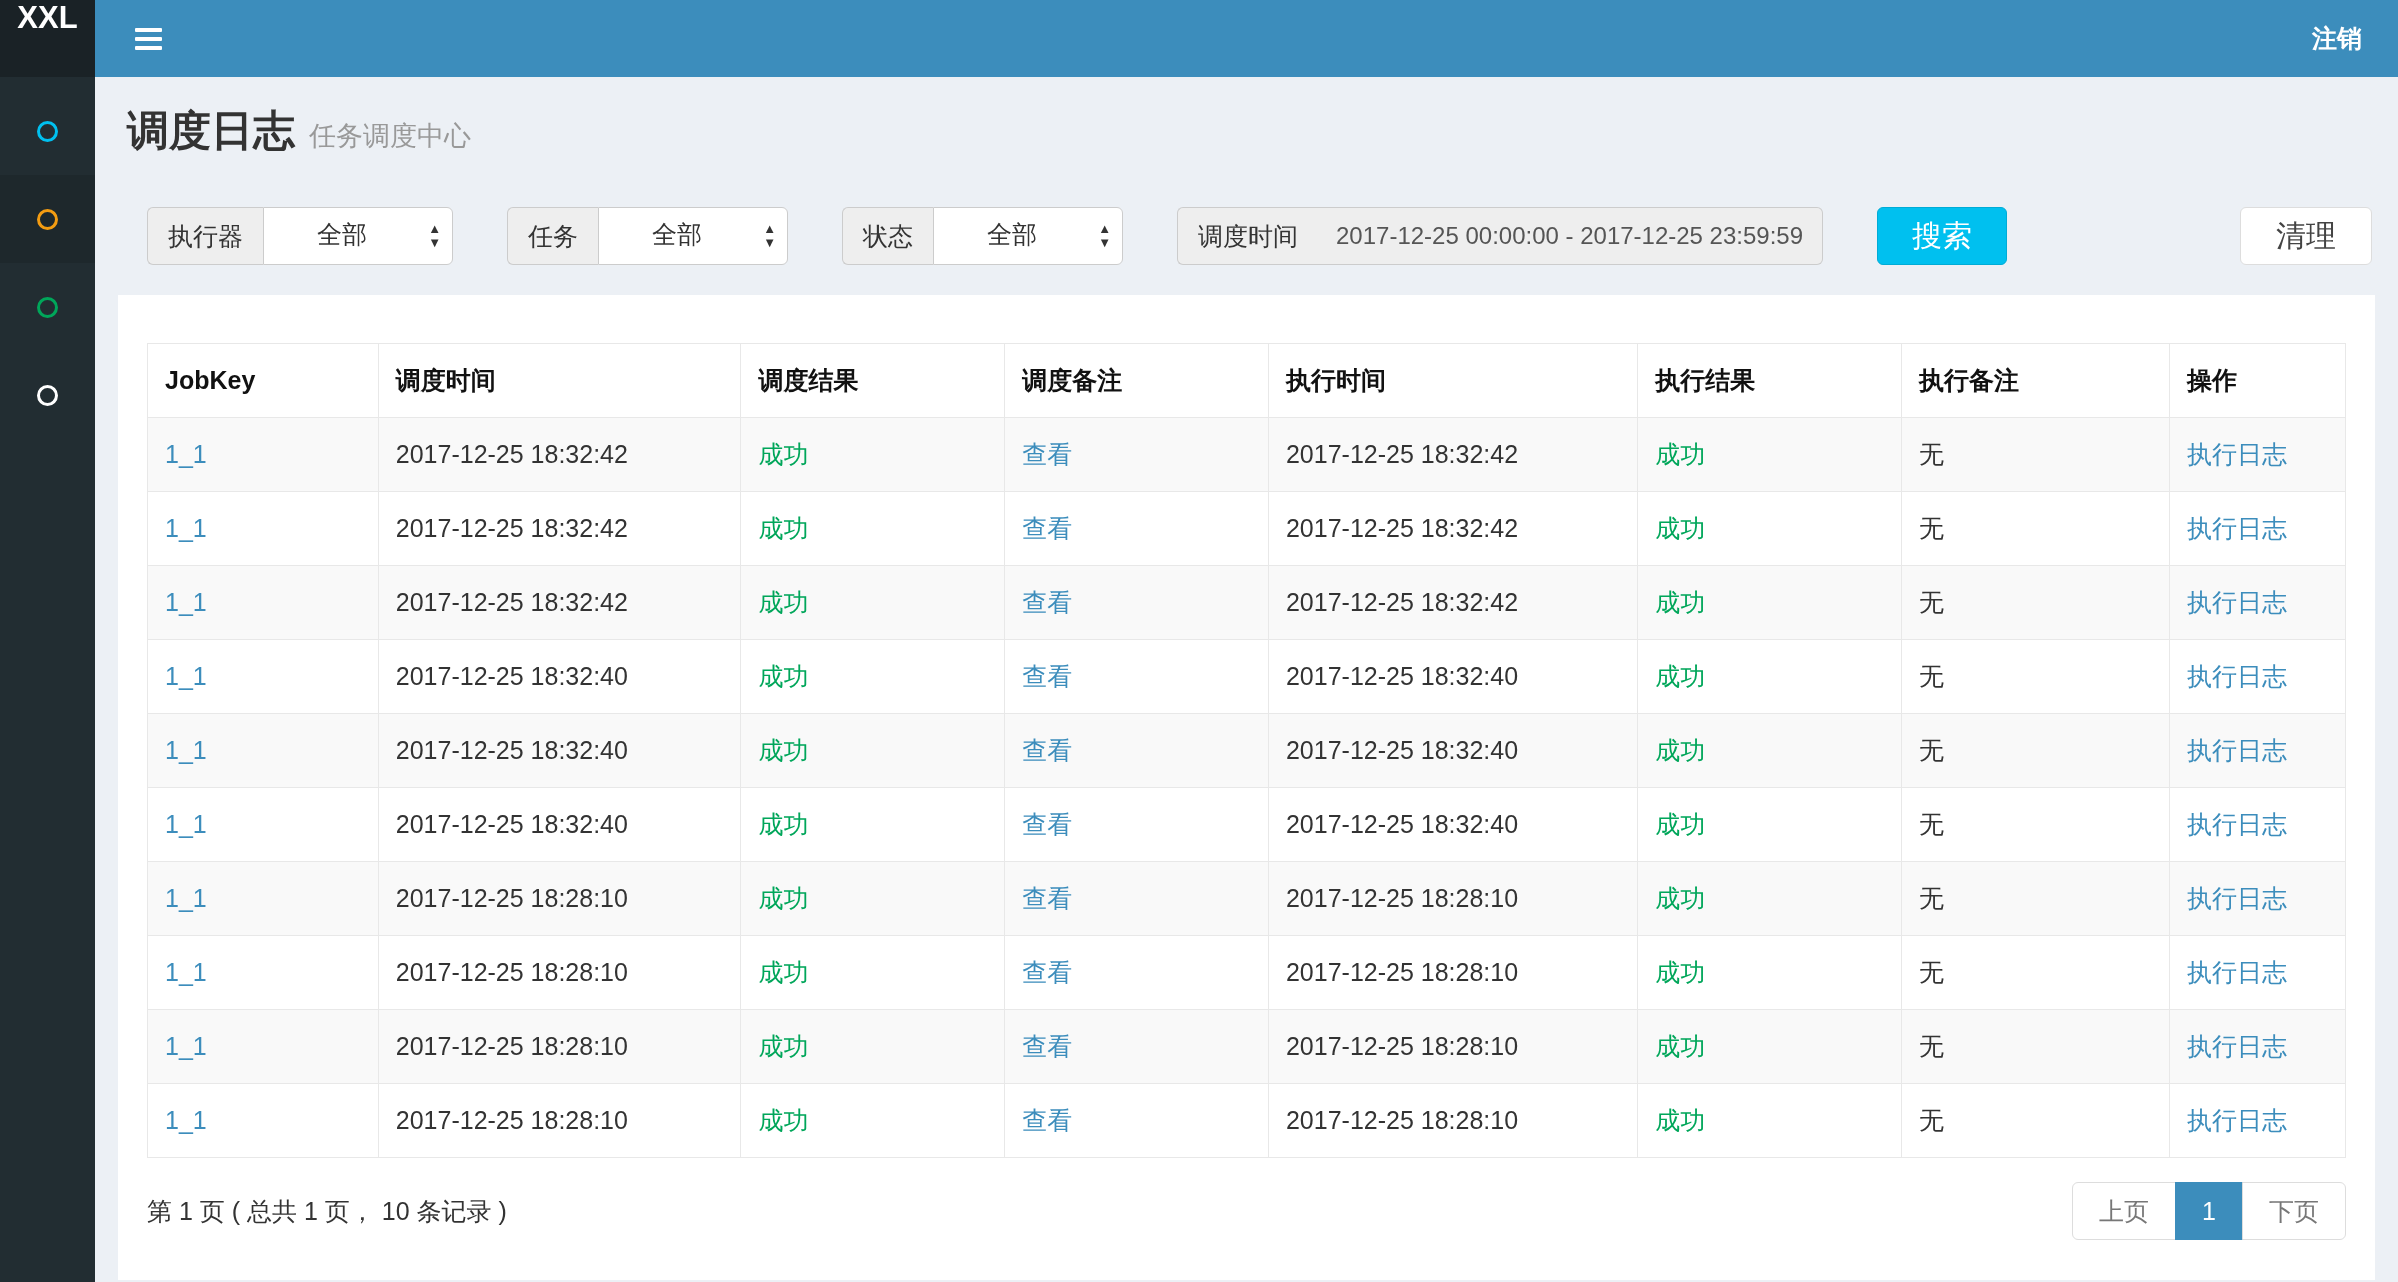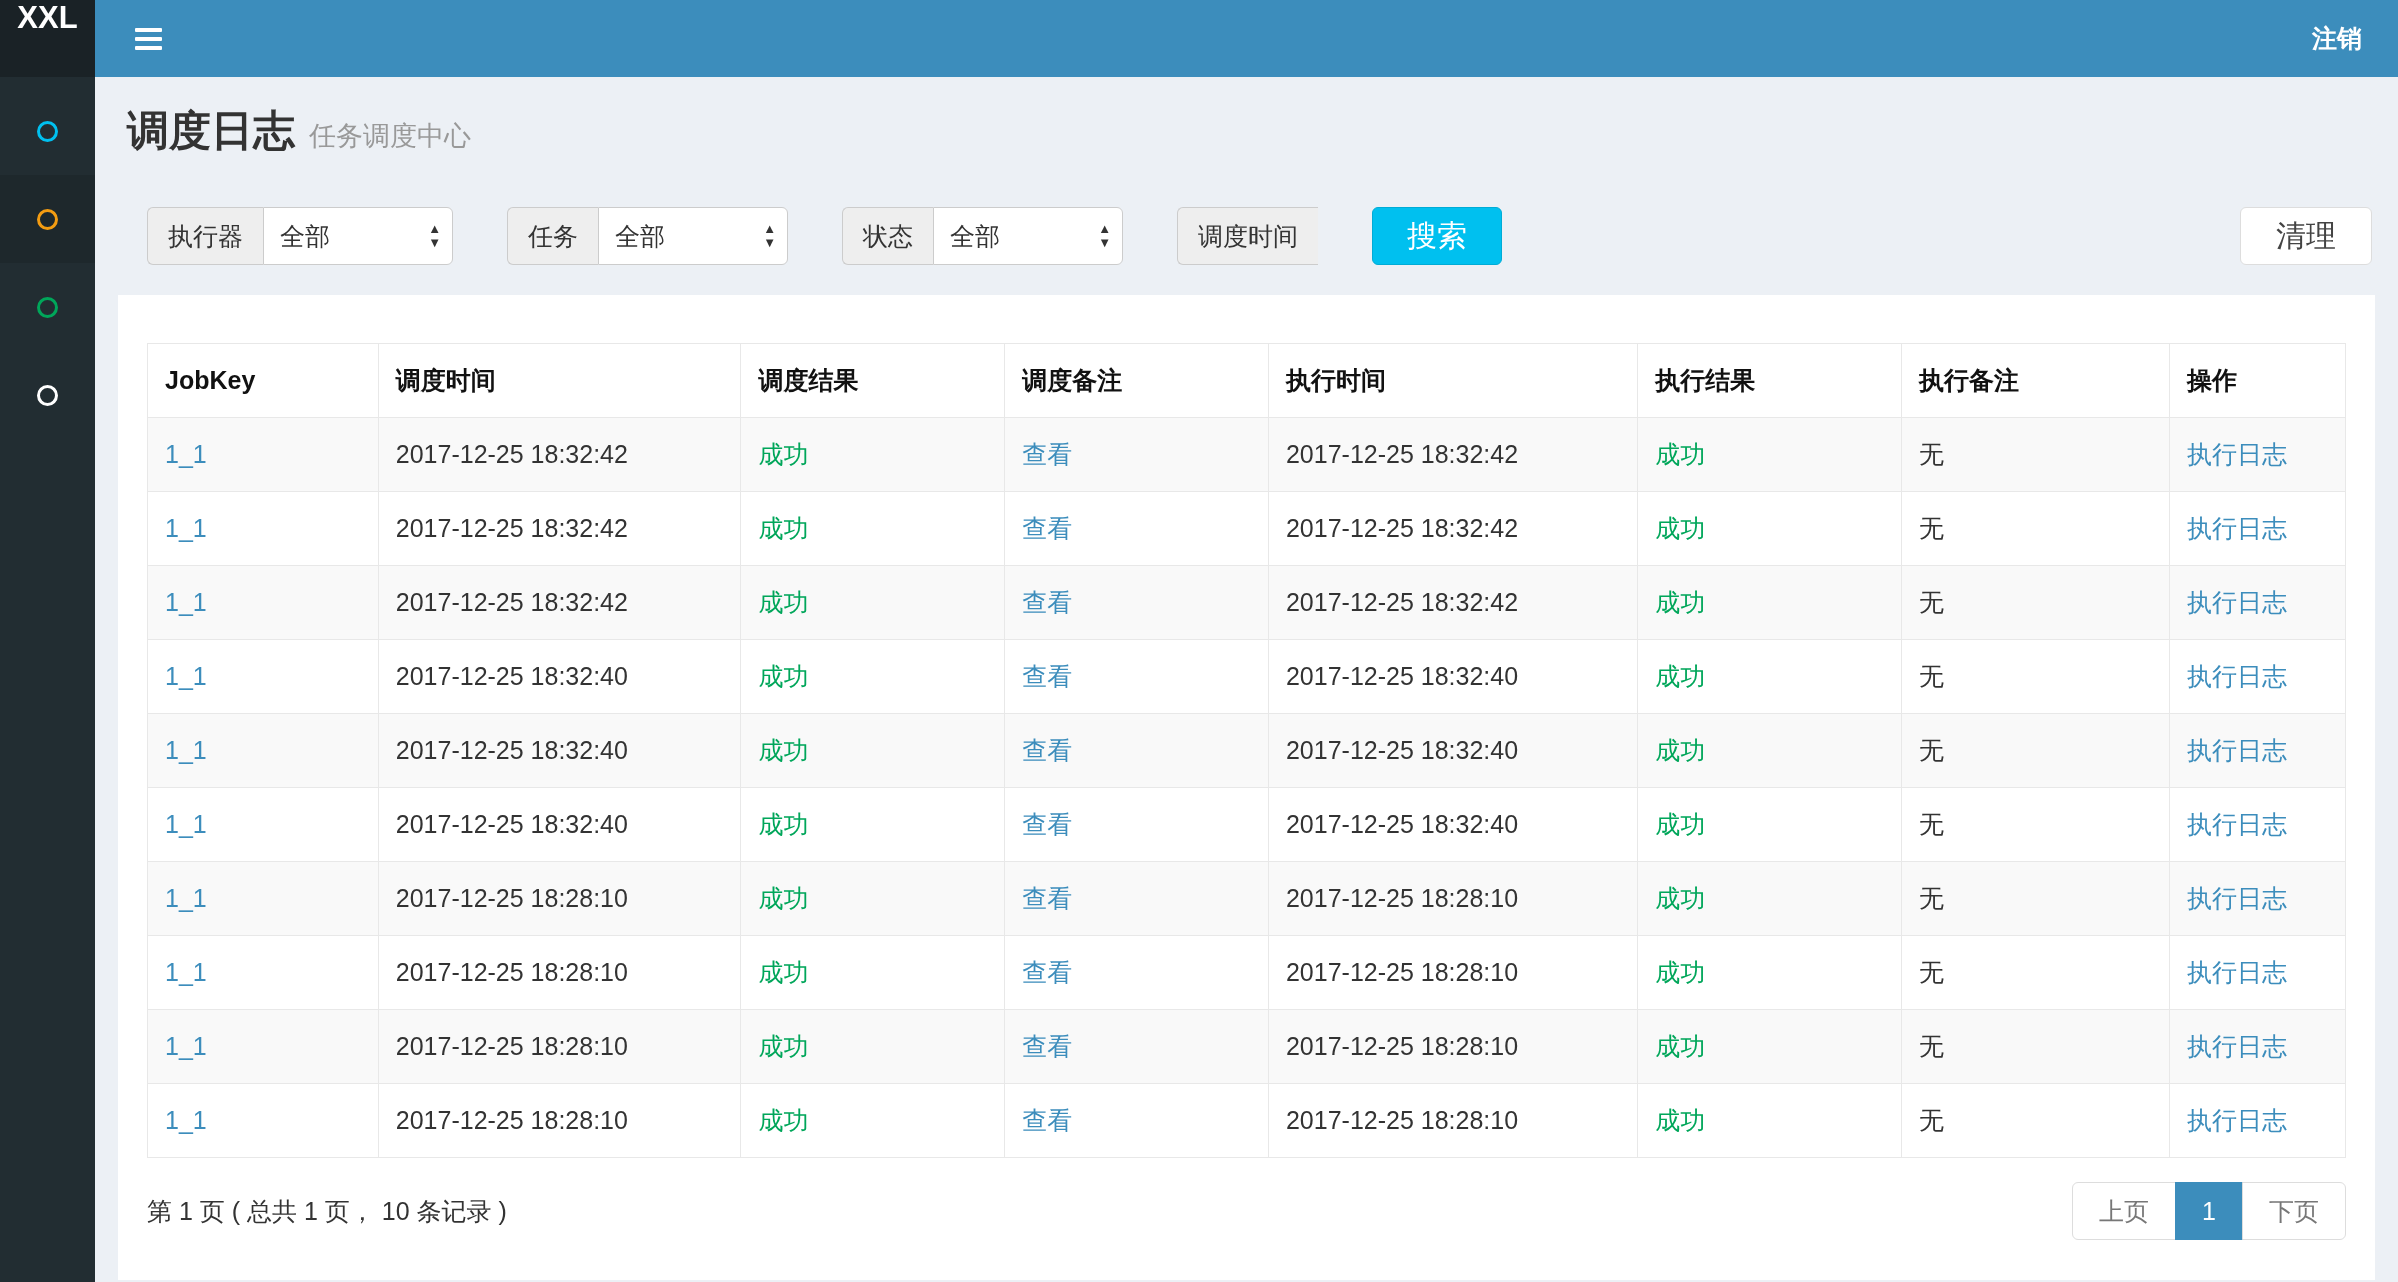--- a/index.html
+++ b/index.html
@@ -60,21 +60,21 @@
   .addon {
     display: flex; align-items: center; padding: 0 20px;
     background: #eee; border: 1px solid #ccc; border-right: none;
     border-radius: 6px 0 0 6px; font-size: 25px; color: #333; white-space: nowrap;
   }
   .select-wrap { position: relative; display: flex; }
   select {
     appearance: none; -webkit-appearance: none;
     border: 1px solid #ccc; background: #fff; font-size: 25px; color: #333;
     padding: 0 48px 0 16px; border-radius: 0 6px 6px 0;
-    width: 190px; height: 58px; font-family: Liberation Serif, serif; cursor: pointer;
+    width: 190px; height: 58px; font-family: Liberation Mono, monospace; cursor: pointer; text-align: center;
   }
   .select-arrows {
     position: absolute; right: 12px; top: 50%; transform: translateY(-50%);
     display: flex; flex-direction: column; align-items: center;
     color: #333; pointer-events: none;
   }
   .select-arrows::before { content: "▲"; font-size: 13px; line-height: 14px; }
   .select-arrows::after  { content: "▼"; font-size: 13px; line-height: 14px; }
   .time-input {
     width: 505px; height: 58px; border: 1px solid #ccc; border-left: none;
@@ -208,20 +208,21 @@
       <span class="select-wrap">
         <select>
           <option>全部</option>
         </select>
         <span class="select-arrows"></span>
       </span>
     </div>
 
     <div class="input-group">
       <span class="addon">调度时间</span>
+      <input class="time-input" type="text" readonly="" value="2017-12-25 00:00:00 - 2017-12-25 23:59:59" style="">
     </div>
 
     <button class="btn btn-search">搜索</button>
     <button class="btn btn-clean">清理</button>
   </div>
 
   <div class="content-box">
 
 
     <table class="log-table">

